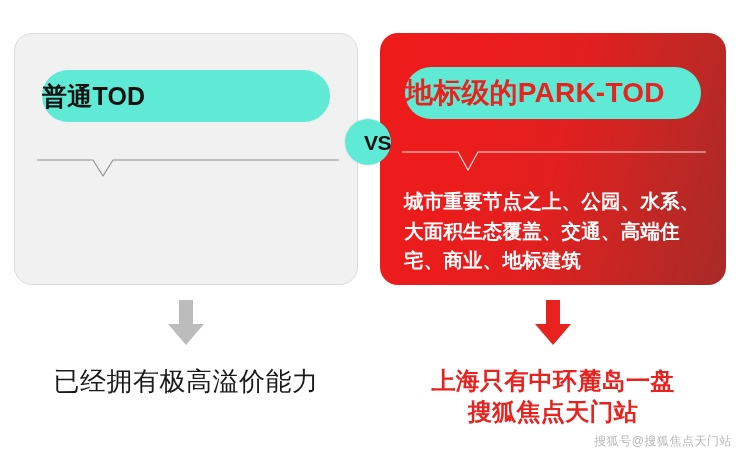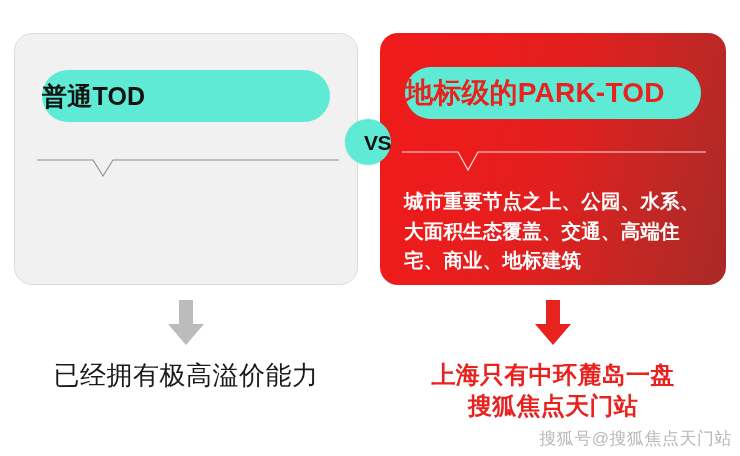--- a/index.html
+++ b/index.html
@@ -167,21 +167,21 @@
   .conclusion-right { left: 380px; width: 346px; }
 
   .arrow {
     margin-top: 8px;
     width: 40px;
     height: 46px;
   }
   .arrow svg { display: block; width: 100%; height: 100%; }
 
   .conclusion-text {
-    margin-top: 14px;
+    margin-top: 20px;
     text-align: center;
     white-space: pre-line;
   }
   .conclusion-left .conclusion-text {
     font-size: 26px;
     color: #1a1a1a;
     letter-spacing: 0.5px;
     line-height: 1.2;
   }
   .conclusion-right .conclusion-text {
@@ -190,21 +190,21 @@
     font-weight: bold;
     line-height: 1.28;
     letter-spacing: 0.3px;
   }
 
   
   .watermark {
     position: absolute;
     right: 8px;
     bottom: 6px;
-    font-size: 17px;
+    font-size: 12px;
     color: #b8b8b8;
     letter-spacing: 0.5px;
     white-space: nowrap;
   }
 </style>
 </head>
 <body>
 
 <div id="stage">
 

